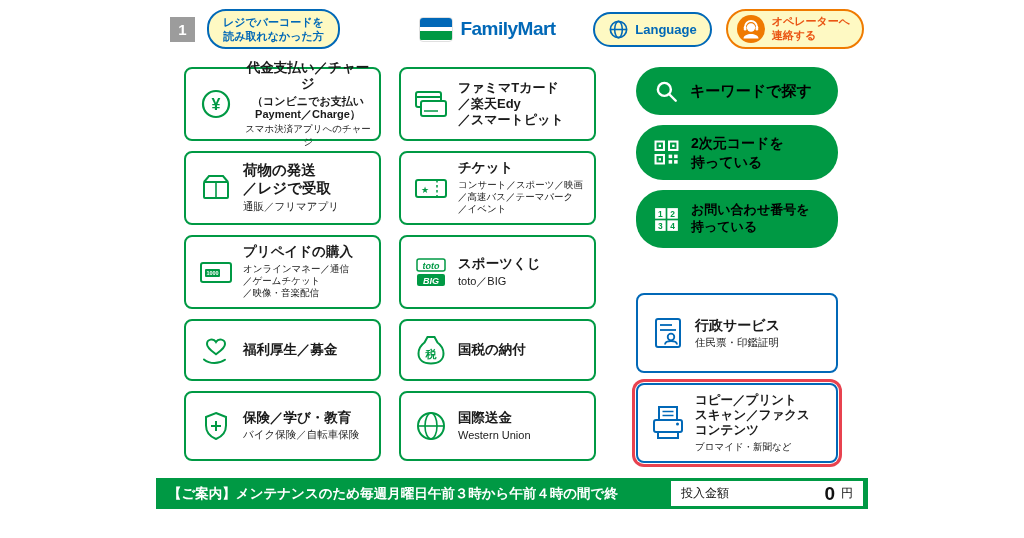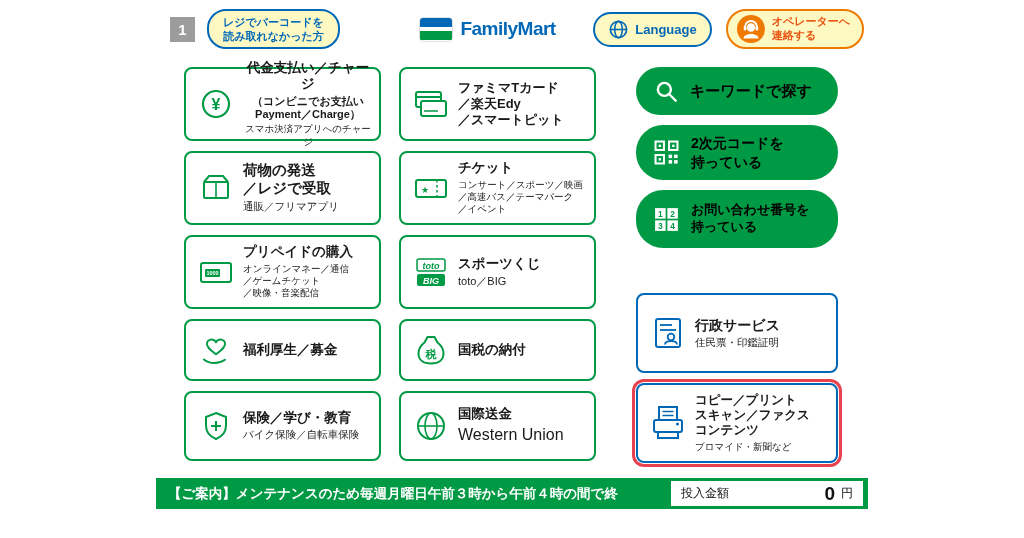--- a/index.html
+++ b/index.html
@@ -255,21 +255,21 @@
       <button class="card r5">
         <span class="ic">
           <svg width="40" height="40" viewBox="0 0 40 40">
             <circle cx="20" cy="20" r="13" fill="none" stroke="#009944" stroke-width="2"></circle>
             <ellipse cx="20" cy="20" rx="6" ry="13" fill="none" stroke="#009944" stroke-width="1.6"></ellipse>
             <line x1="7" y1="20" x2="33" y2="20" stroke="#009944" stroke-width="1.6"></line>
           </svg>
         </span>
         <span class="txt">
           <span class="t pre">国際送金</span>
-          <span class="n pre" style="font-size:16px">Western Union</span>
+          <span class="n pre" style="font-size:11px">Western Union</span>
         </span>
       </button>
     </div>
 
     <div class="col col3">
       <button class="gbtn gb1">
         <svg width="26" height="26" viewBox="0 0 32 32">
           <circle cx="14" cy="14" r="8" fill="none" stroke="#fff" stroke-width="3"></circle>
           <line x1="20" y1="20" x2="28" y2="28" stroke="#fff" stroke-width="3" stroke-linecap="round"></line>
         </svg>

